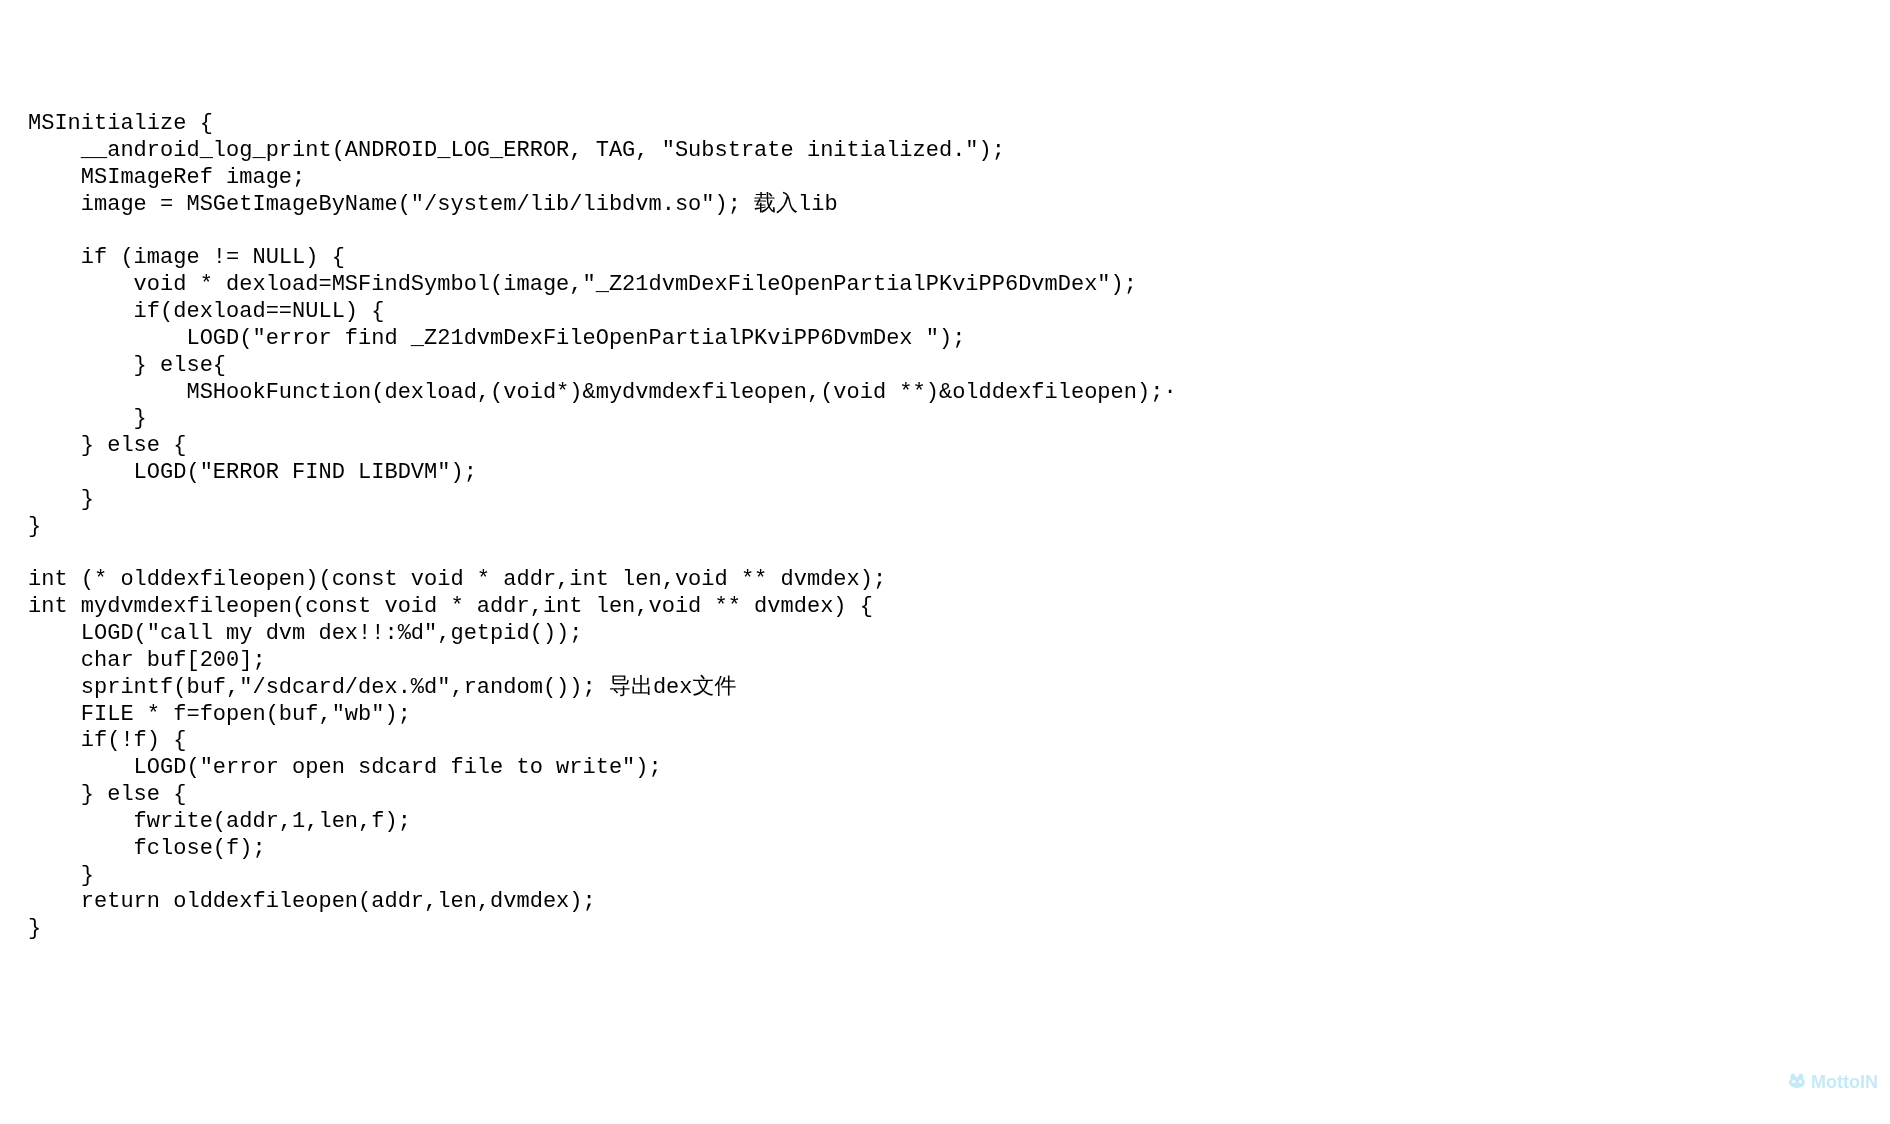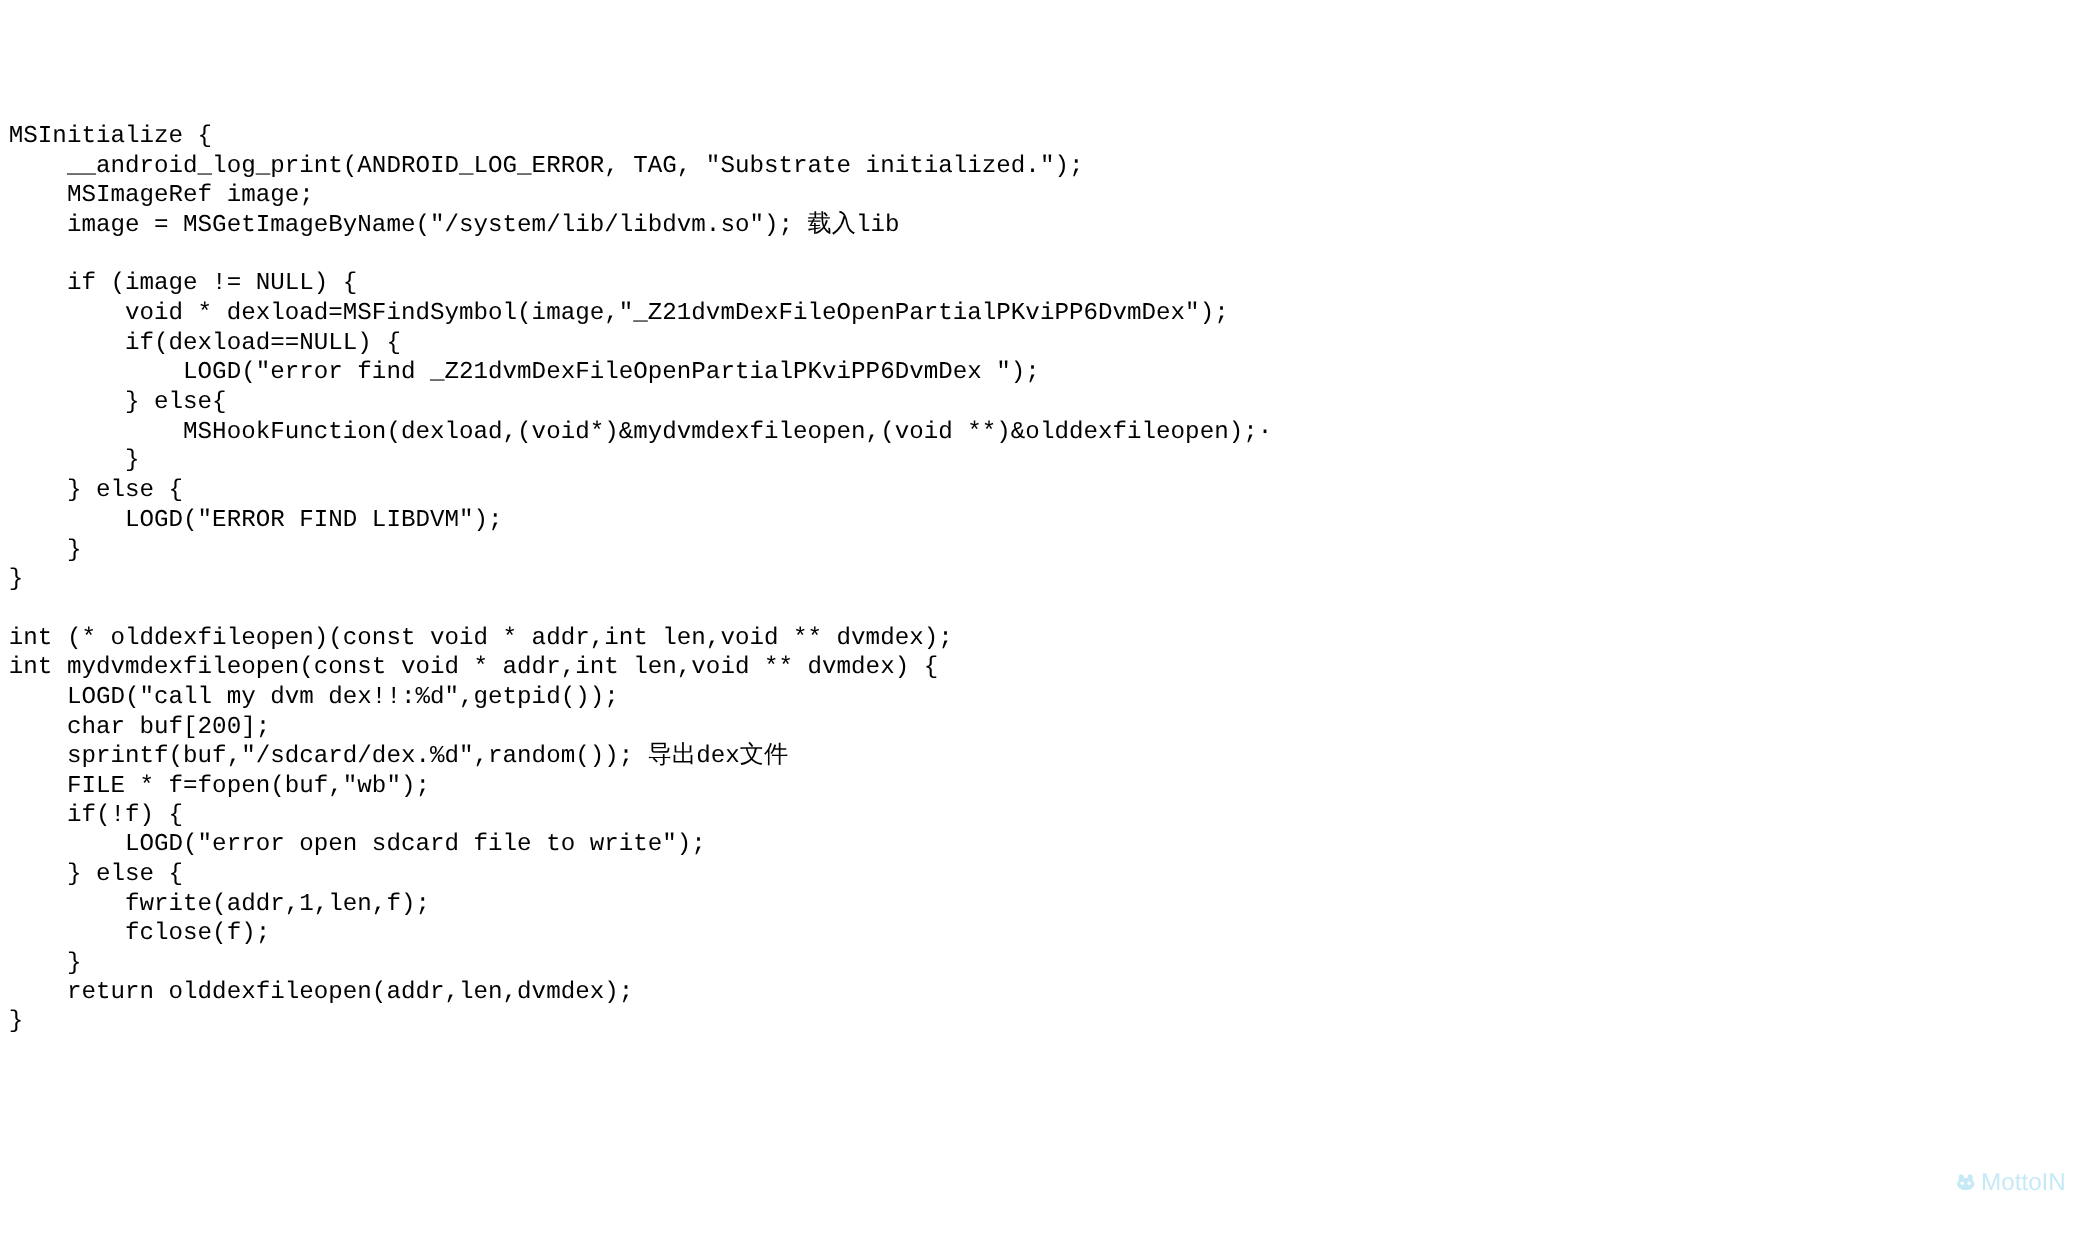--- a/index.html
+++ b/index.html
@@ -12,28 +12,29 @@
       padding: 4px 8px;
       white-space: pre;
       font-weight: 500;
       width: 1890px;
       height: 1124px;
       overflow: hidden;
       position: relative;
     }
     .code-container {
       font-family: "Courier New", Courier, monospace;
+      margin-left: 20px;
     }
     .watermark {
       position: absolute;
       bottom: 8px;
       right: 12px;
       font-family: Arial, sans-serif;
-      font-size: 22px;
-      font-weight: normal;
+      font-size: 18px;
+      font-weight: bold;
       color: #b8e4f5;
       opacity: 0.8;
       display: flex;
       align-items: center;
       gap: 4px;
     }
     .watermark svg {
       width: 20px;
       height: 16px;
       fill: #b8e4f5;

